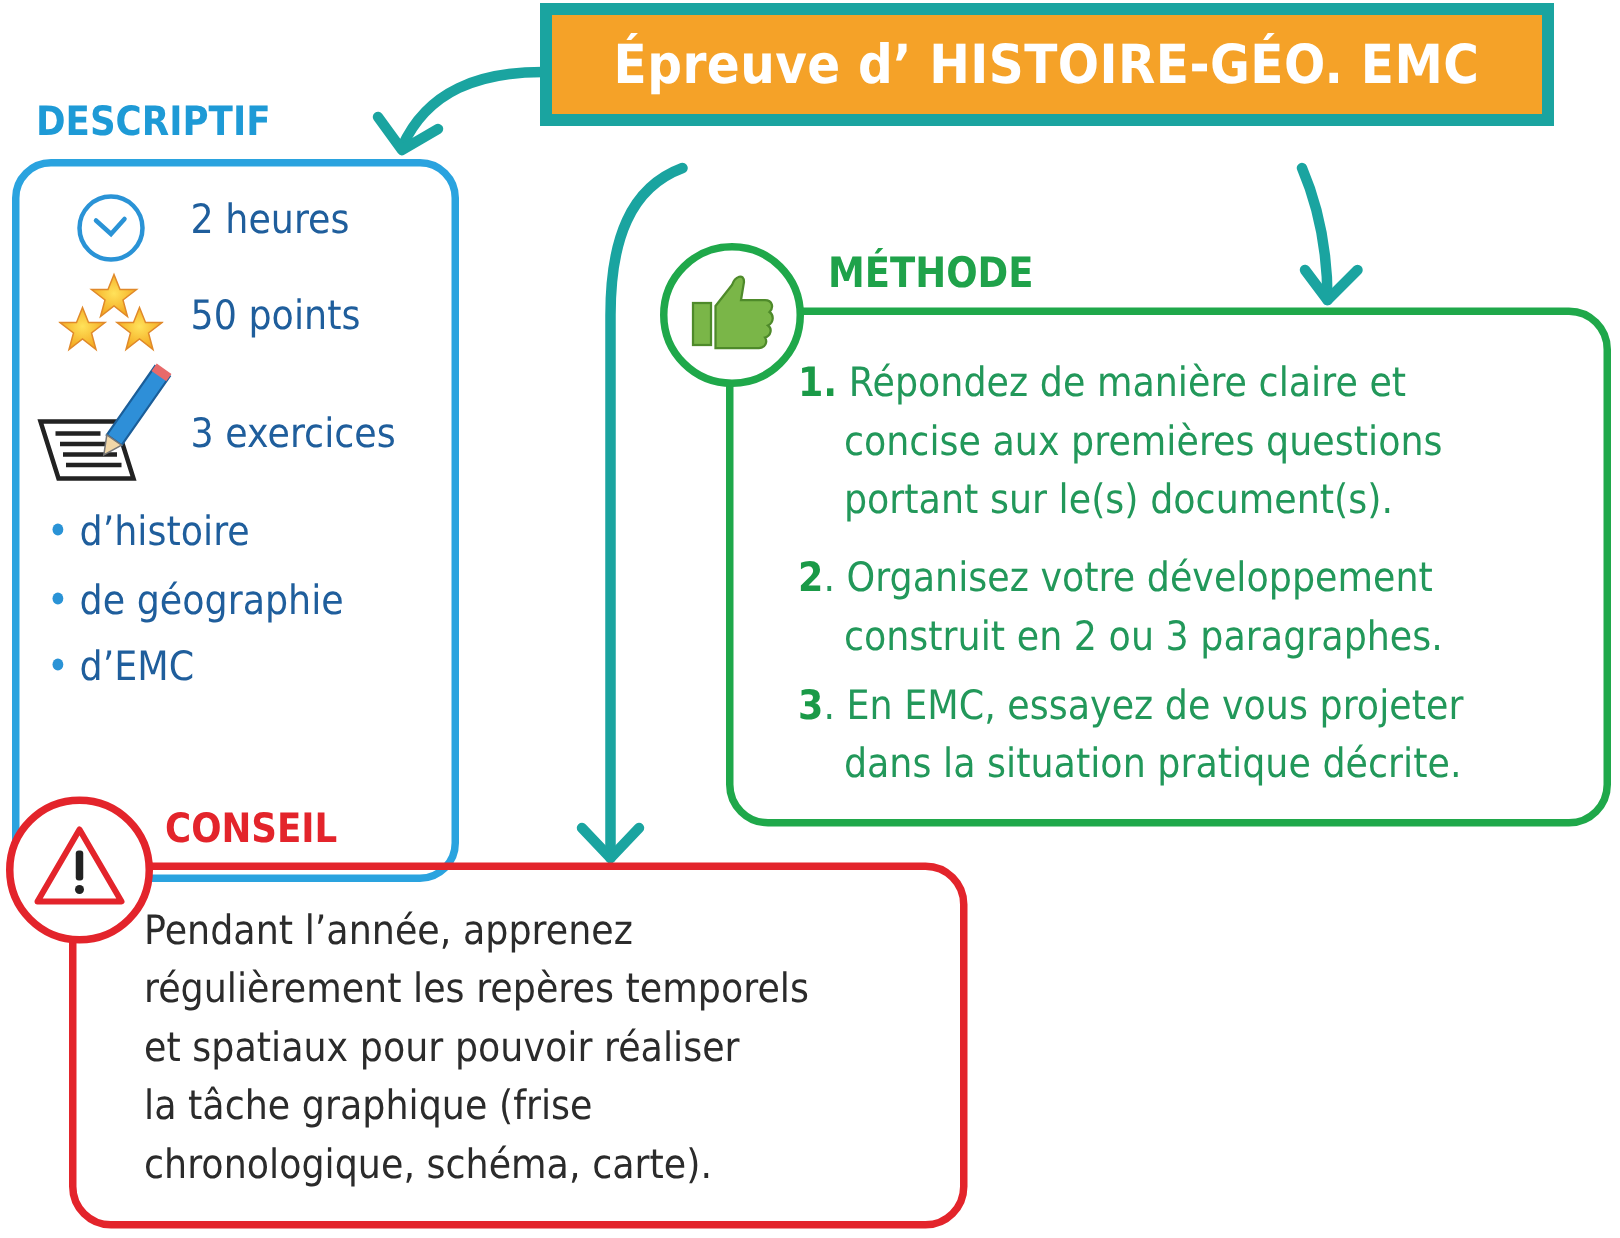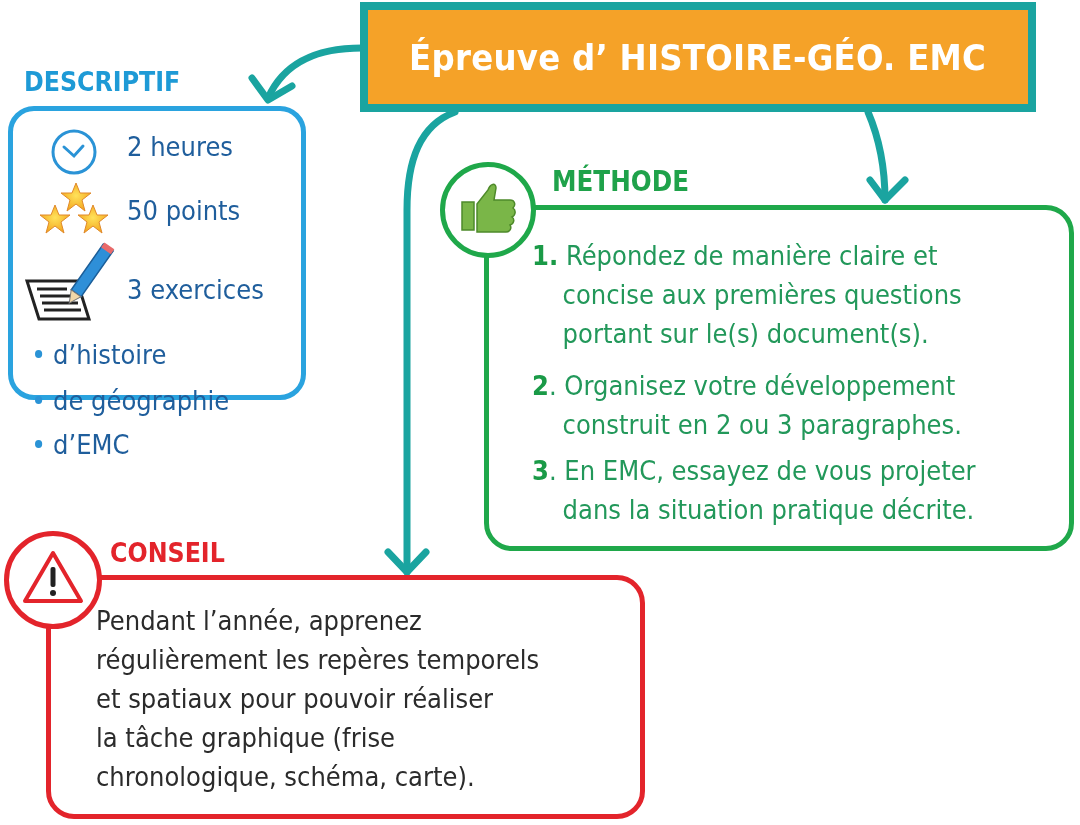--- a/index.html
+++ b/index.html
@@ -2,30 +2,30 @@
 <html><head>
 <meta charset="utf-8">
 <style>
   html, body { margin:0; padding:0; background:#ffffff; }
   body { width:1080px; height:825px; position:relative; overflow:hidden;
          font-family:"DejaVu Sans Condensed","DejaVu Sans","Liberation Sans",sans-serif; }
   .abs { position:absolute; }
   svg.conn { position:absolute; left:0; top:0; width:1080px; height:825px; pointer-events:none; }
 
   
-  .title-box { left:360px; top:2px; width:676px; height:110px; box-sizing:border-box;
+  .title-box { left:360px; top:2px; width:676px; height:82px; box-sizing:border-box;
                border:8px solid #1aa4a0; background:#f5a228;
                display:flex; align-items:center; justify-content:center; }
   .title-text { color:#ffffff; font-weight:bold; font-size:36px; letter-spacing:0.3px;
                 font-family:"DejaVu Sans","Liberation Sans",sans-serif; transform:scaleX(0.9); white-space:nowrap; }
 
   
   .desc-heading { left:24px; top:66px; color:#1e9ad6; font-weight:bold; font-size:27px;
                   font-family:"DejaVu Sans","Liberation Sans",sans-serif; transform:scaleX(0.88); transform-origin:left; }
-  .desc-box { left:8px; top:106px; width:298px; height:294px; box-sizing:border-box;
+  .desc-box { left:8px; top:106px; width:298px; height:482px; box-sizing:border-box;
               border:5px solid #2aa3df; border-radius:26px; }
   .desc-row { position:absolute; color:#1f5e9c; font-size:27px; white-space:nowrap;
               font-family:"DejaVu Sans","Liberation Sans",sans-serif; transform:scaleX(0.9); transform-origin:left; }
   .bullet { display:inline-block; width:8px; height:8px; border-radius:50%; background:#2a93d6;
             margin-right:12px; vertical-align:middle; position:relative; top:-3px; }
 
   
   .meth-heading { left:552px; top:165px; color:#1fa24a; font-weight:bold; font-size:28px;
                   font-family:"DejaVu Sans","Liberation Sans",sans-serif; transform:scaleX(0.88); transform-origin:left; }
   .meth-box { left:484px; top:205px; width:590px; height:346px; box-sizing:border-box;

